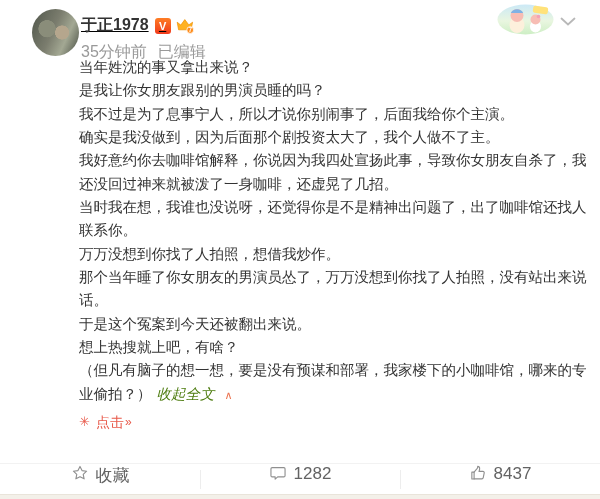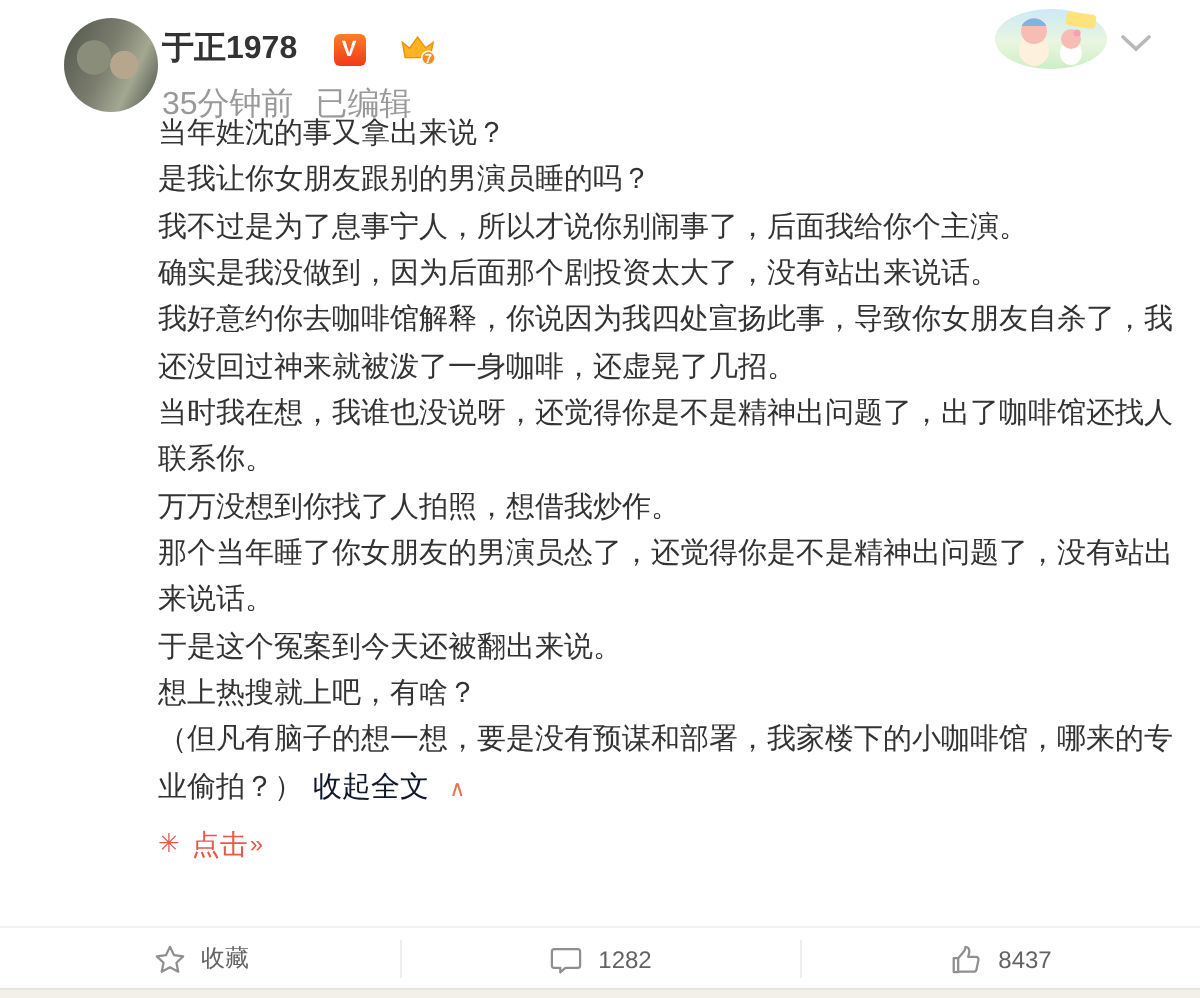--- a/index.html
+++ b/index.html
@@ -10,55 +10,55 @@
   }
   
   .avatar {
     position:absolute; left:32px; top:9px; width:47px; height:47px; border-radius:50%;
     cursor:pointer;
     background:
       radial-gradient(circle at 32% 42%, #8a8d7a 0 20%, rgba(0,0,0,0) 21%),
       radial-gradient(circle at 64% 50%, #b5a68d 0 18%, rgba(0,0,0,0) 19%),
       linear-gradient(115deg, #50564b 0%, #7b7d6e 45%, #a3a893 70%, #454b41 100%);
   }
-  .name-row { position:absolute; left:81px; top:16px; display:flex; align-items:center; gap:16px; }
+  .name-row { position:absolute; left:81px; top:16px; display:flex; align-items:flex-end; gap:4px;text-decoration:underline; }
   .username { font-size:16px; font-weight:bold; color:#333; cursor:pointer; line-height:18px; }
   .v-badge {
     width:16px; height:16px; border-radius:3px; margin-left:2px;
     background:linear-gradient(180deg,#fe7d25,#f0391b);
     color:#fff; font-size:11px; font-weight:bold;
     display:flex; align-items:center; justify-content:center;
   }
   .crown-badge svg, .sticker svg, .chevron-down svg { display:block; }
   .meta-row { position:absolute; left:81px; top:42px; font-size:16px; color:#999; display:flex; gap:11px; }
   .sticker { position:absolute; left:497px; top:4px; }
   .chevron-down { position:absolute; left:558px; top:15px; cursor:pointer; padding:2px; }
   
   .post-body {
     position:absolute; left:79px; top:56px; width:509px;
     font-size:14.5px; line-height:23.35px; color:#333;
     word-break:break-all; overflow-wrap:anywhere;
   }
   .post-body p { margin:0; }
-  .collapse-link { color:#0f172a; text-decoration:none; cursor:pointer; margin-left:1px; }
+  .collapse-link { color:#4d7c0f; text-decoration:none; cursor:pointer; margin-left:1px;font-style:italic; }
   .collapse-caret { color:#eb7350; font-size:11px; margin-left:6px; cursor:pointer; }
   .hot-link {
     margin-top:5px; color:#e8594a; font-size:14px; cursor:pointer;
     display:flex; align-items:center; line-height:20px;
   }
   .flower { font-size:13px; margin-right:6px; }
   .arrow-glyph { font-size:12px; margin:0 1px; }
   
   .toolbar {
     position:absolute; left:0; top:463px; width:600px; height:32px;
     border-top:1px solid #f2f2f2; display:flex; background:#fff;
   }
   .tb-item {
-    flex:1; display:flex; align-items:center; justify-content:center; gap:7px;
-    font-size:12px; color:#636363; cursor:pointer; position:relative;
+    flex:1; display:flex; align-items:flex-start; justify-content:center; gap:7px;
+    font-size:17px; color:#636363; cursor:pointer; position:relative;
   }
   .tb-item + .tb-item::before {
     content:""; position:absolute; left:0; top:6px; width:1px; height:19px; background:#ededed;
   }
   .tb-item svg { display:block; }
   .bottom-strip {
     position:absolute; left:0; bottom:0; width:600px; height:5px;
     background:#f3f0e9; border-top:1px solid #e9e4da;
   }
 </style>
@@ -110,25 +110,25 @@
     <svg width="16" height="9" viewBox="0 0 16 9">
       <path d="M1.5 1.5L8 7.5l6.5-6" stroke="#b8b8b8" stroke-width="1.8" fill="none" stroke-linecap="round"></path>
     </svg>
   </span>
 
   <div class="post-body">
     <div id="post-paragraphs">
         <p>当年姓沈的事又拿出来说？</p>
         <p>是我让你女朋友跟别的男演员睡的吗？</p>
         <p>我不过是为了息事宁人，所以才说你别闹事了，后面我给你个主演。</p>
-        <p>确实是我没做到，因为后面那个剧投资太大了，没有站出来说话。</p>
+        <p>确实是我没做到，因为后面那个剧投资太大了，我个人做不了主。</p>
         <p>我好意约你去咖啡馆解释，你说因为我四处宣扬此事，导致你女朋友自杀了，我还没回过神来就被泼了一身咖啡，还虚晃了几招。</p>
         <p>当时我在想，我谁也没说呀，还觉得你是不是精神出问题了，出了咖啡馆还找人联系你。</p>
         <p>万万没想到你找了人拍照，想借我炒作。</p>
-        <p>那个当年睡了你女朋友的男演员怂了，还觉得你是不是精神出问题了，没有站出来说话。</p>
+        <p>那个当年睡了你女朋友的男演员怂了，万万没想到你找了人拍照，没有站出来说话。</p>
         <p>于是这个冤案到今天还被翻出来说。</p>
         <p>想上热搜就上吧，有啥？</p>
       </div>
     <p class="last-para">
       <span>（但凡有脑子的想一想，要是没有预谋和部署，我家楼下的小咖啡馆，哪来的专业偷拍？）</span>
       <a class="collapse-link">收起全文</a>
       <span class="collapse-caret">∧</span>
     </p>
     <div class="hot-link">
       <span class="flower">✳</span>

